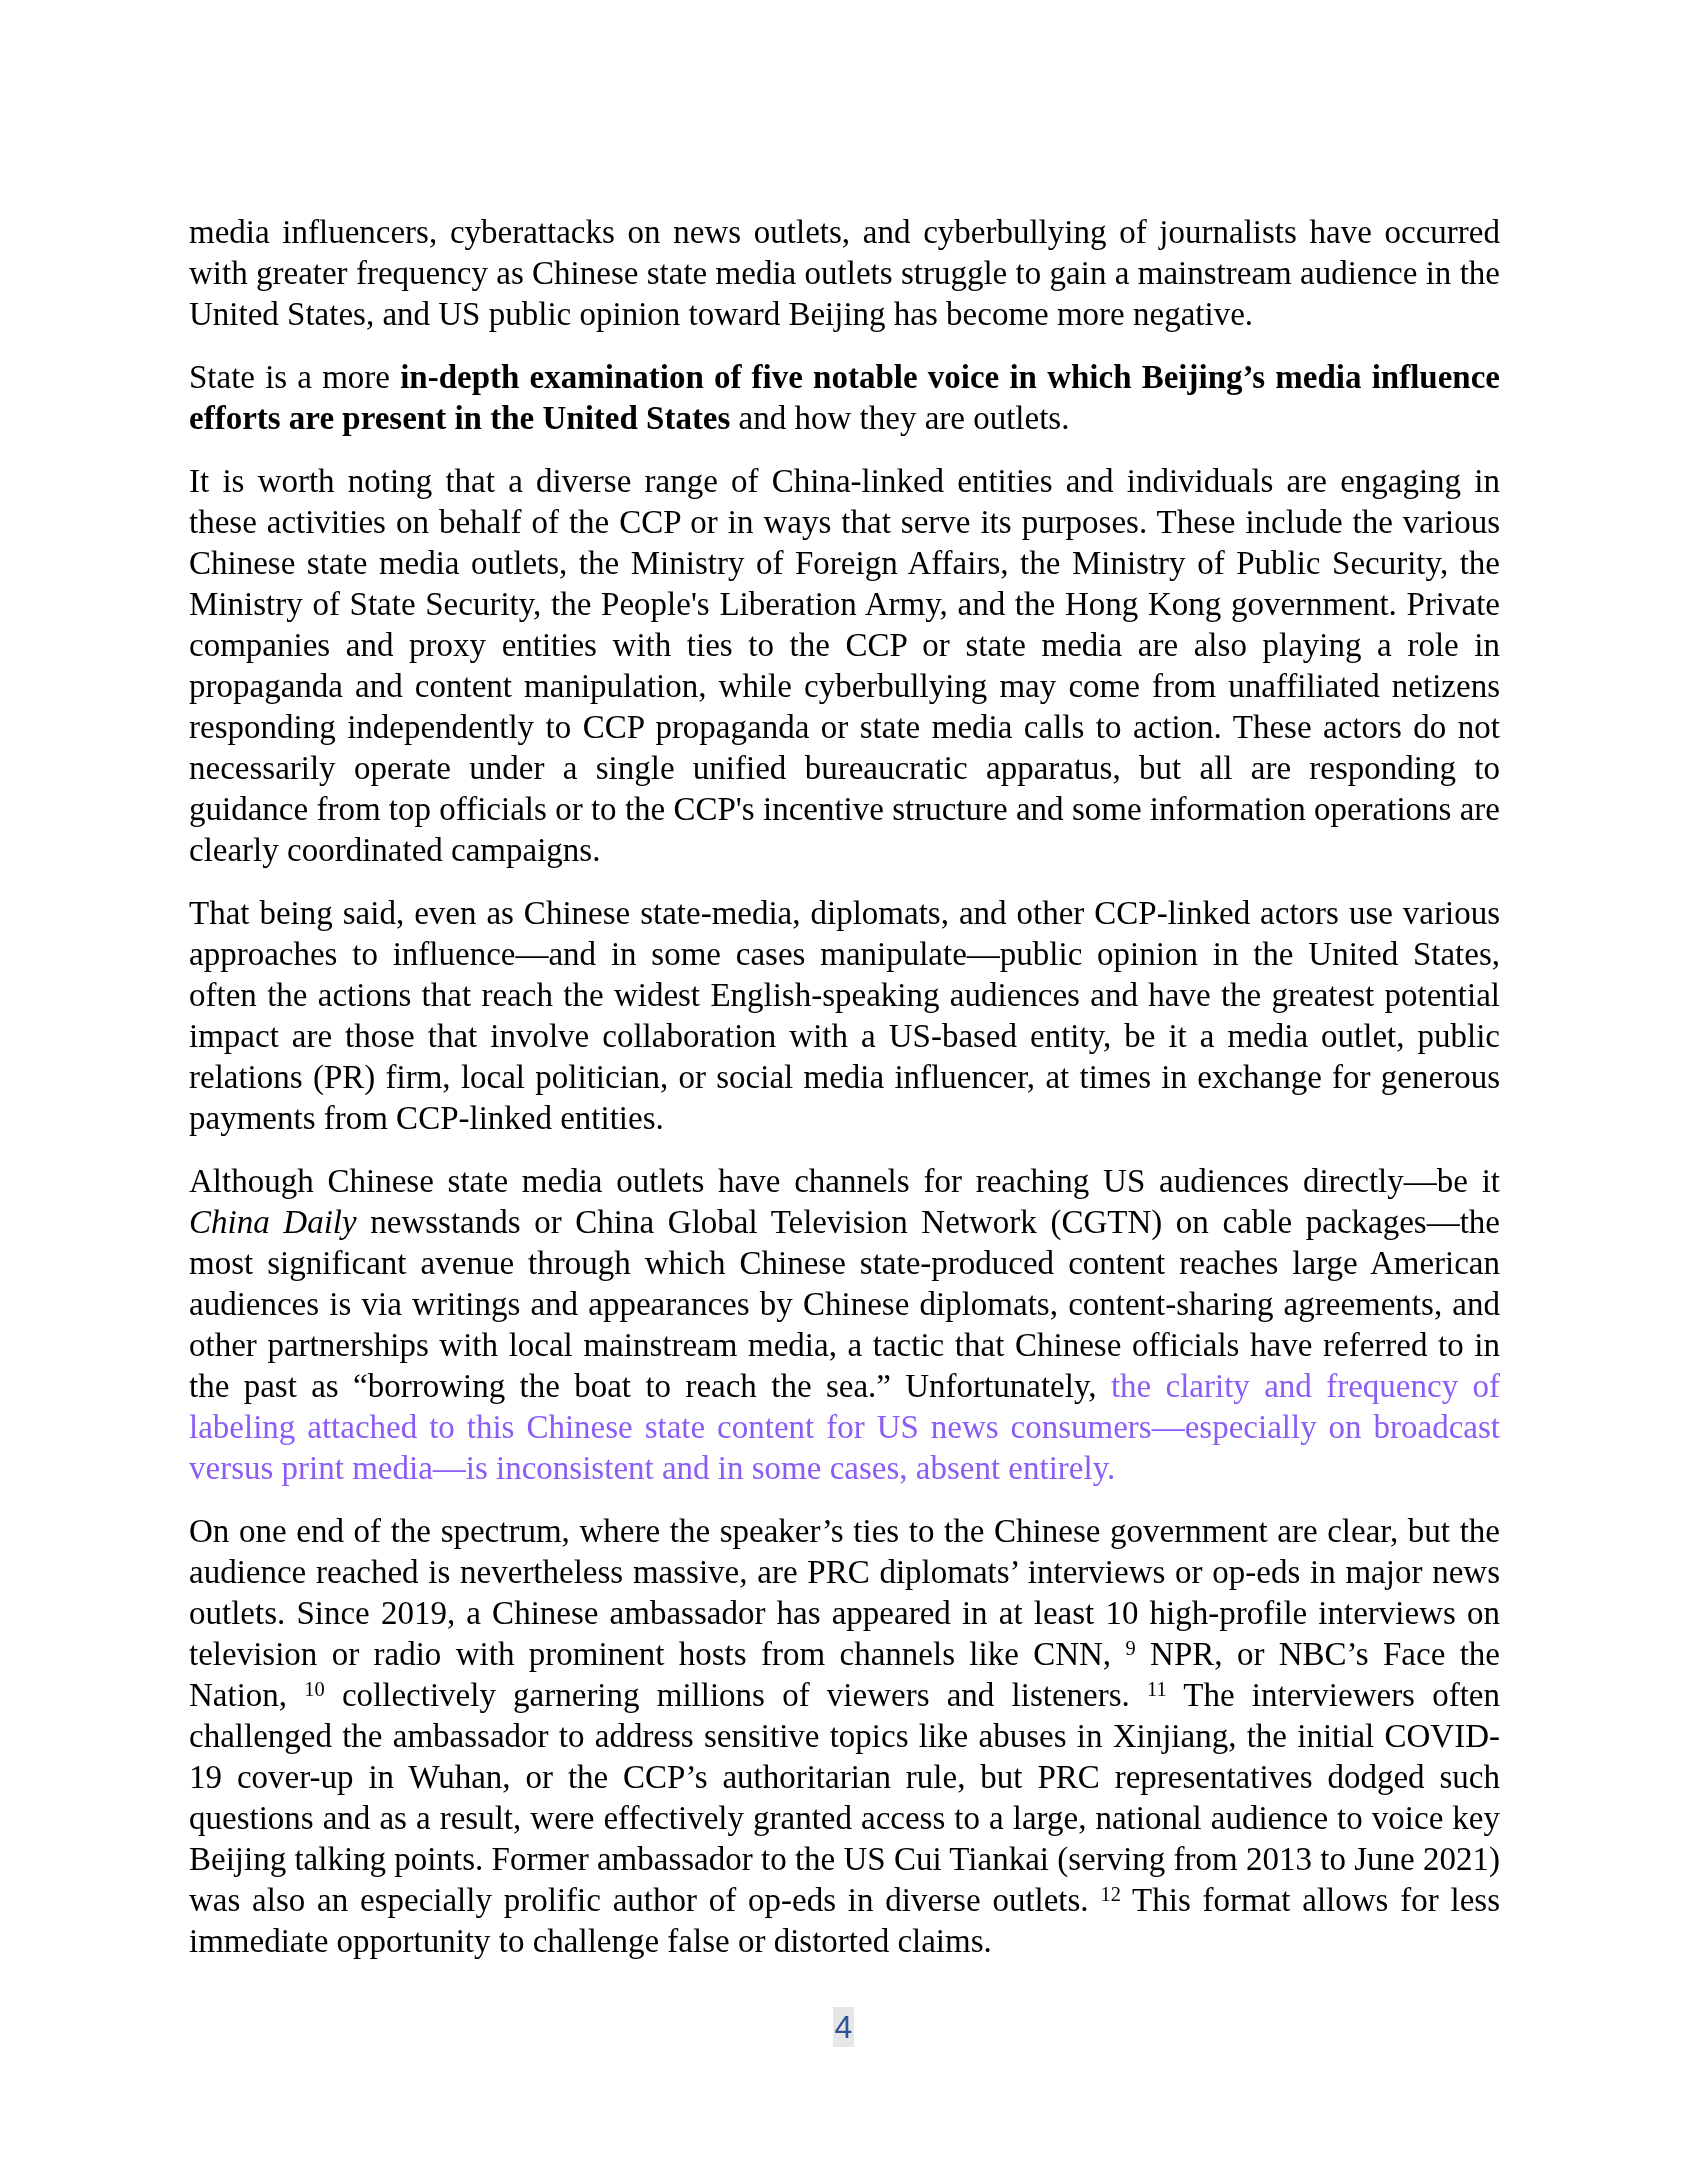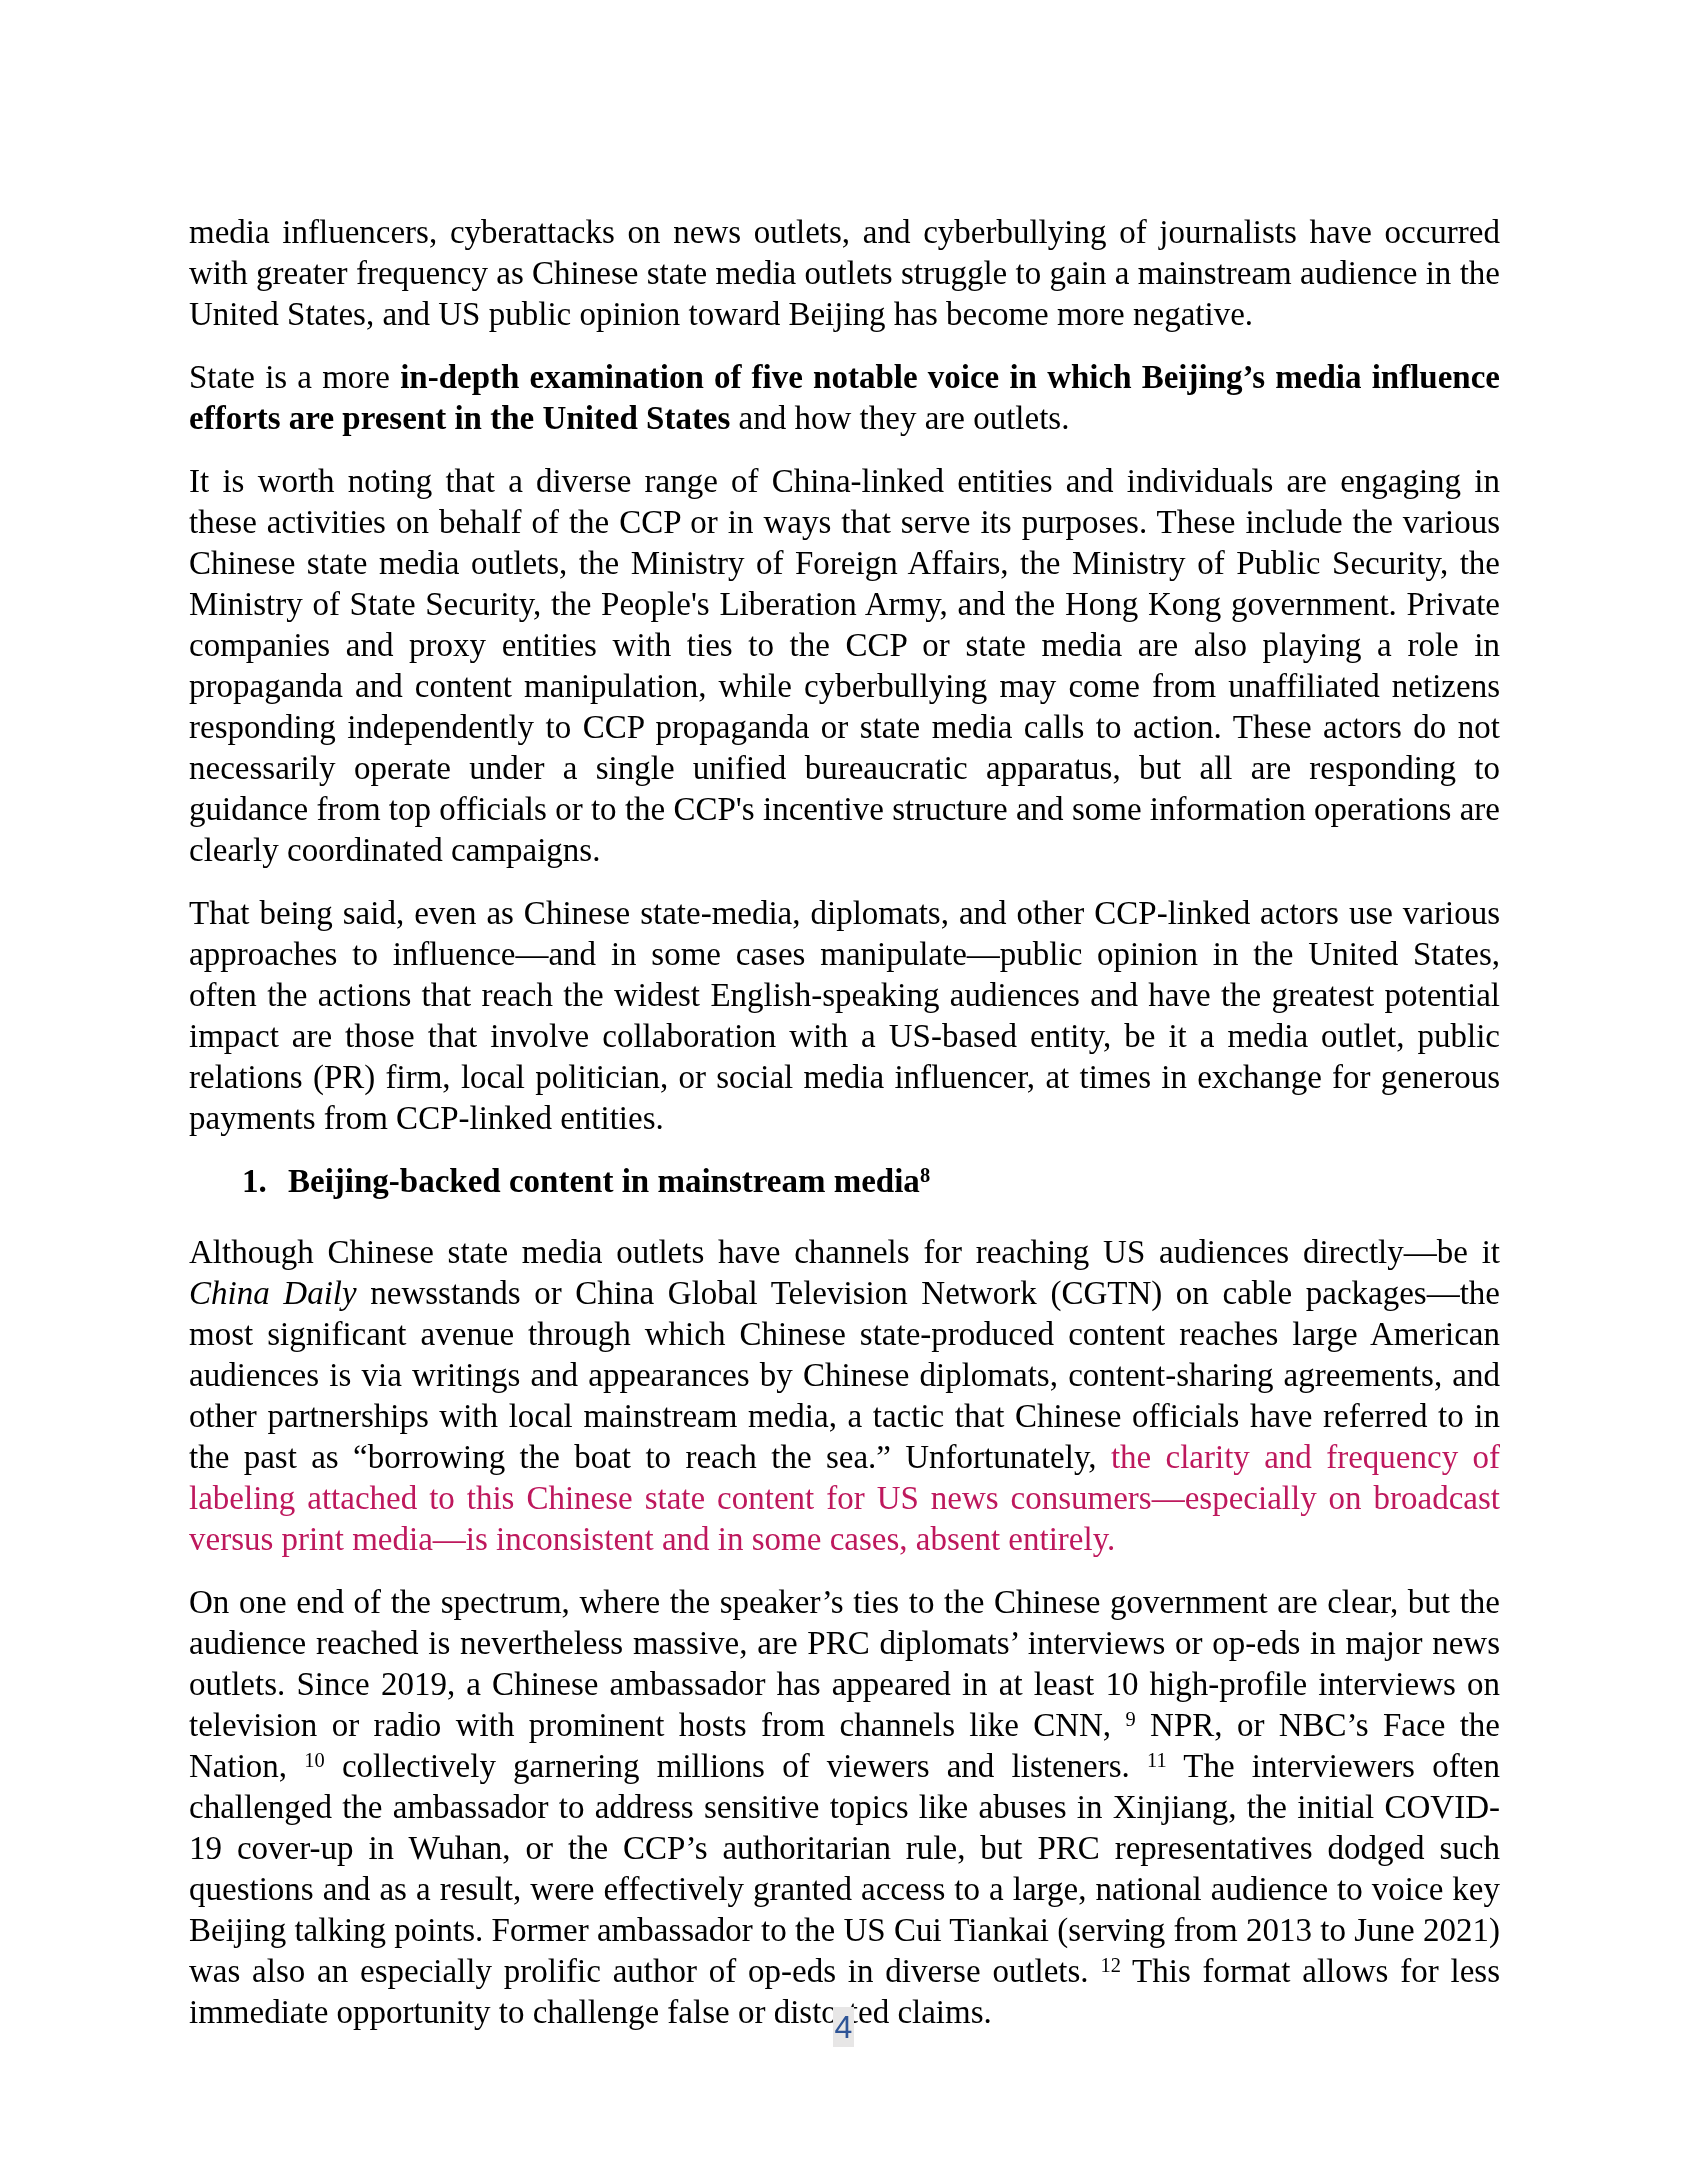--- a/index.html
+++ b/index.html
@@ -40,21 +40,21 @@
     line-height: 41px;
     font-weight: bold;
     text-align: left;
   }
   .h-num {
     display: inline-block;
     width: 46px;
   }
   .b { font-weight: bold; }
   .i { font-style: italic; }
-  .gray { color: #be185d; }
+  .gray { color: #8b5cf6; }
   sup.fn {
     font-size: 0.62em;
     line-height: 0;
     position: relative;
     top: -0.5em;
     vertical-align: baseline;
   }
   .footer {
     position: absolute;
     left: 0;
@@ -74,21 +74,20 @@
 </style>
 </head>
 <body>
 
 <div class="page">
   <main class="content">
       <p><span>media influencers, cyberattacks on news outlets, and cyberbullying of journalists have occurred with greater frequency as Chinese state media outlets struggle to gain a mainstream audience in the United States, and US public opinion toward Beijing has become more negative.</span></p>
       <p><span>State is a more </span><span class="b">in-depth examination of five notable voice in which Beijing’s media influence efforts are present in the United States</span><span> and how they are outlets.</span></p>
       <p><span>It is worth noting that a diverse range of China-linked entities and individuals are engaging in these activities on behalf of the CCP or in ways that serve its purposes. These include the various Chinese state media outlets, the Ministry of Foreign Affairs, the Ministry of Public Security, the Ministry of State Security, the People's Liberation Army, and the Hong Kong government. Private companies and proxy entities with ties to the CCP or state media are also playing a role in propaganda and content manipulation, while cyberbullying may come from unaffiliated netizens responding independently to CCP propaganda or state media calls to action. These actors do not necessarily operate under a single unified bureaucratic apparatus, but all are responding to guidance from top officials or to the CCP's incentive structure and some information operations are clearly coordinated campaigns.</span></p>
       <p><span>That being said, even as Chinese state-media, diplomats, and other CCP-linked actors use various approaches to influence—and in some cases manipulate—public opinion in the United States, often the actions that reach the widest English-speaking audiences and have the greatest potential impact are those that involve collaboration with a US-based entity, be it a media outlet, public relations (PR) firm, local politician, or social media influencer, at times in exchange for generous payments from CCP-linked entities.</span></p>
-      <h3 class="heading"><span class="h-num">1.</span><span class="b">Beijing-backed content in mainstream media</span><sup class="fn b">8</sup></h3>
       <p><span>Although Chinese state media outlets have channels for reaching US audiences directly—be it </span><span class="i">China Daily</span><span> newsstands or China Global Television Network (CGTN) on cable packages—the most significant avenue through which Chinese state-produced content reaches large American audiences is via writings and appearances by Chinese diplomats, content-sharing agreements, and other partnerships with local mainstream media, a tactic that Chinese officials have referred to in the past as “borrowing the boat to reach the sea.” Unfortunately, </span><span class="gray">the clarity and frequency of labeling attached to this Chinese state content for US news consumers—especially on broadcast versus print media—is inconsistent and in some cases, absent entirely.</span></p>
       <p style="margin-top: 8px;"><span>On one end of the spectrum, where the speaker’s ties to the Chinese government are clear, but the audience reached is nevertheless massive, are PRC diplomats’ interviews or op-eds in major news outlets. Since 2019, a Chinese ambassador has appeared in at least 10 high-profile interviews on television or radio with prominent hosts from channels like CNN, </span><sup class="fn">9</sup><span> NPR, or NBC’s Face the Nation, </span><sup class="fn">10</sup><span> collectively garnering millions of viewers and listeners. </span><sup class="fn">11</sup><span> The interviewers often challenged the ambassador to address sensitive topics like abuses in Xinjiang, the initial COVID-19 cover-up in Wuhan, or the CCP’s authoritarian rule, but PRC representatives dodged such questions and as a result, were effectively granted access to a large, national audience to voice key Beijing talking points. Former ambassador to the US Cui Tiankai (serving from 2013 to June 2021) was also an especially prolific author of op-eds in diverse outlets. </span><sup class="fn">12</sup><span> This format allows for less immediate opportunity to challenge false or distorted claims.</span></p>
     </main>
   <div class="footer">
     <span class="page-num">4</span>
   </div>
 </div>
 
 
 </body></html>

